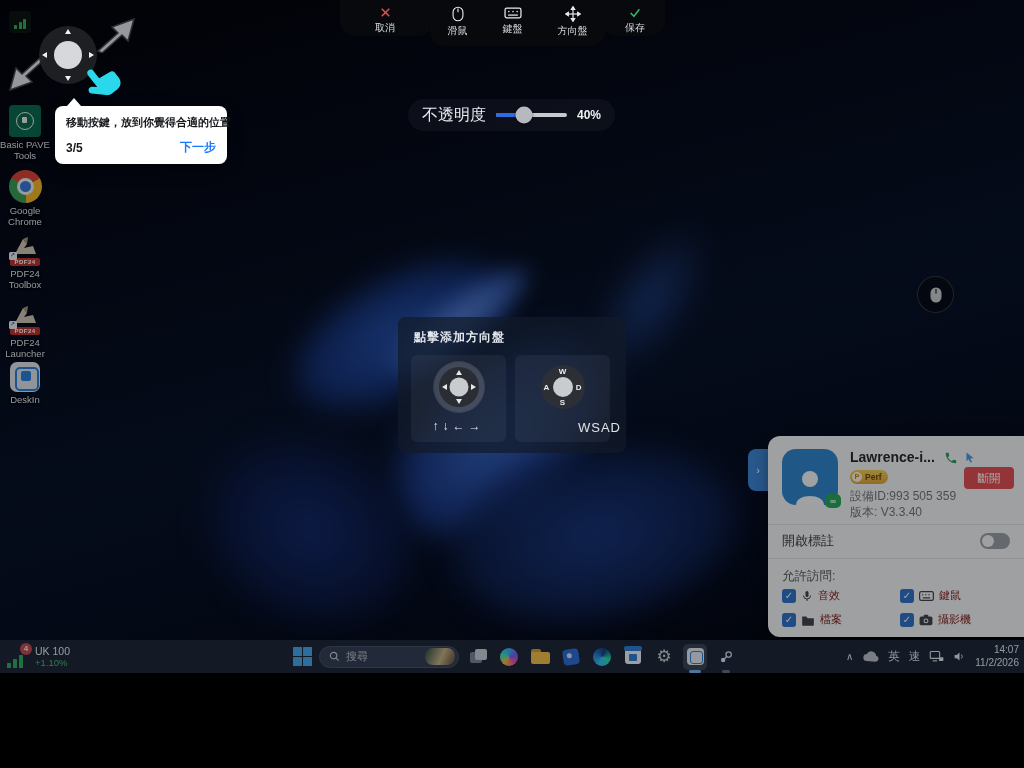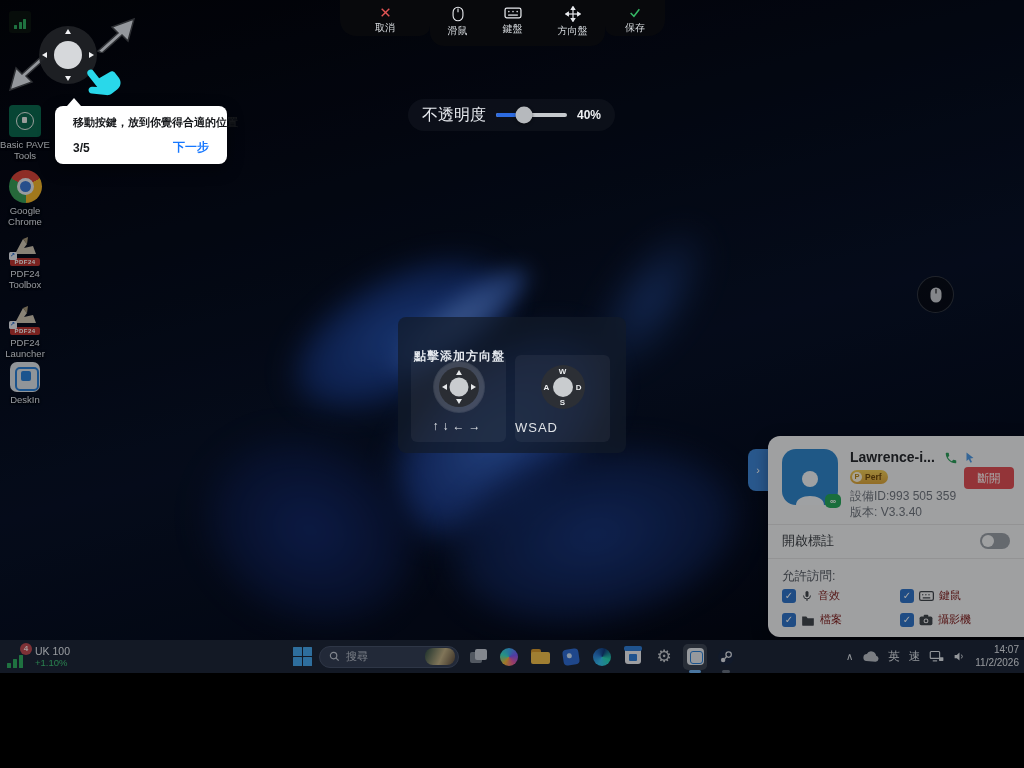--- a/index.html
+++ b/index.html
@@ -123,40 +123,40 @@
   .tray-txt { font-size:11.5px; color:#dfe4ea; cursor:pointer; }
   .chev { font-size:10px; color:#dfe4ea; cursor:pointer; }
   .clock { text-align:right; font-size:10px; color:#e2e6ec; line-height:1.25; cursor:pointer; }
 
   .letterbox { position:absolute; left:0; top:673px; width:1024px; height:95px; background:#000; z-index:11; }
   .dim { position:absolute; left:0; top:0; width:1024px; height:673px; background:rgba(0,0,0,.34); z-index:4; }
 
   
   .addpanel { position:absolute; left:398px; top:317px; width:228px; height:136px; z-index:6;
     background:rgba(18,26,40,.72); border-radius:8px; }
-  .addpanel .ap-title { position:absolute; left:16px; top:12px; font-size:12px; font-weight:bold; color:#e4e8ee; letter-spacing:1px;margin-top:19px; }
+  .addpanel .ap-title { position:absolute; left:16px; top:12px; font-size:12px; font-weight:bold; color:#e4e8ee; letter-spacing:1px; }
   .apcard { position:absolute; top:38px; width:95px; height:87px; background:rgba(255,255,255,.05); border-radius:6px; cursor:pointer; }
   .apcard.c1 { left:13px; } .apcard.c2 { left:117px; }
   .mini-joy { position:absolute; left:50%; top:12px; transform:translateX(-50%); width:40px; height:40px; border-radius:50%;
     background:#2a2d33; box-shadow:0 0 0 5px rgba(255,255,255,.05),0 0 0 6px rgba(255,255,255,.12); }
   .mini-joy .cc { position:absolute; left:50%; top:50%; transform:translate(-50%,-50%); width:19px; height:19px; border-radius:50%; background:#c9cccf; }
   .tri { position:absolute; width:0; height:0; }
   .tri.up { left:50%; top:3px; transform:translateX(-50%); border-left:3.5px solid transparent; border-right:3.5px solid transparent; border-bottom:5px solid #e6e8ea; }
   .tri.down { left:50%; bottom:3px; transform:translateX(-50%); border-left:3.5px solid transparent; border-right:3.5px solid transparent; border-top:5px solid #e6e8ea; }
   .tri.left { top:50%; left:3px; transform:translateY(-50%); border-top:3.5px solid transparent; border-bottom:3.5px solid transparent; border-right:5px solid #e6e8ea; }
   .tri.right { top:50%; right:3px; transform:translateY(-50%); border-top:3.5px solid transparent; border-bottom:3.5px solid transparent; border-left:5px solid #e6e8ea; }
   .ap-arrows { position:absolute; left:0; bottom:9px; width:100%; text-align:center; font-size:12px; color:#e6e9ed; letter-spacing:4px; }
   .wasd { position:absolute; left:50%; top:10px; transform:translateX(-50%); width:44px; height:44px; border-radius:50%; background:#2c2f35; }
   .wasd .cc { position:absolute; left:50%; top:50%; transform:translate(-50%,-50%); width:20px; height:20px; border-radius:50%; background:#c9cccf; }
   .wasd span { position:absolute; font-size:8px; font-weight:bold; color:#eceef0; }
   .wasd .kw { left:50%; top:2px; transform:translateX(-50%); }
   .wasd .ks { left:50%; bottom:2px; transform:translateX(-50%); }
   .wasd .ka { left:3px; top:50%; transform:translateY(-50%); }
   .wasd .kd { right:3px; top:50%; transform:translateY(-50%); }
-  .ap-wsad { position:absolute; left:0; bottom:7px; width:100%; text-align:left; font-size:13px; color:#dfe2e6; letter-spacing:1px; }
+  .ap-wsad { position:absolute; left:11px; bottom:7px; width:100%; text-align:right; font-size:13px; color:#dfe2e6; letter-spacing:1px; }
 
   
   .etoolbar { position:absolute; left:340px; top:0; width:325px; height:46px; z-index:7; }
   .et-seg { position:absolute; top:0; background:rgba(9,10,13,.93); display:flex; align-items:flex-start; justify-content:space-around; }
   .et-left { left:0; width:90px; height:36px; border-radius:0 0 10px 16px; }
   .et-mid { left:90px; width:175px; height:46px; border-radius:0 0 14px 14px; }
   .et-right { left:265px; width:60px; height:36px; border-radius:0 0 16px 10px; }
   .etbtn { display:flex; flex-direction:column; align-items:center; gap:2px; padding-top:6px; cursor:pointer; }
   .etbtn .elbl { font-size:10px; color:#d6dade; }
 
@@ -172,21 +172,21 @@
 
   
   .joywrap { position:absolute; left:0; top:0; width:240px; height:180px; z-index:8; }
   .joy { position:absolute; left:39px; top:26px; width:58px; height:58px; border-radius:50%; background:rgba(30,32,36,.96); cursor:grab; }
   .joy .cc { position:absolute; left:50%; top:50%; transform:translate(-50%,-50%); width:28px; height:28px; border-radius:50%; background:#d6d8db; }
   .joy .tri.up { border-bottom-color:#f0f1f3; } .joy .tri.down { border-top-color:#f0f1f3; }
   .joy .tri.left { border-right-color:#f0f1f3; } .joy .tri.right { border-left-color:#f0f1f3; }
   .arrow3d { position:absolute; }
   .hand { position:absolute; left:78px; top:56px; }
   .tooltip { position:absolute; left:55px; top:106px; width:172px; z-index:9; background:#fff; border-radius:8px;
-    padding:9px 18px 8px; box-shadow:0 5px 16px rgba(0,0,0,.45); }
+    padding:9px 11px 8px; box-shadow:0 5px 16px rgba(0,0,0,.45); }
   .tooltip::before { content:""; position:absolute; left:12px; top:-8px; border-left:7px solid transparent; border-right:7px solid transparent; border-bottom:8px solid #fff; }
   .tt-text { font-size:11px; font-weight:bold; color:#16181b; white-space:nowrap; margin-bottom:9px; }
   .tt-foot { display:flex; justify-content:space-between; align-items:center; }
   .tt-step { font-size:12px; font-weight:bold; color:#16181b; }
   .tt-next { font-size:12px; font-weight:bold; color:#1677ff; cursor:pointer; }
 </style>
 </head>
 <body>
 
 <div id="screen">

